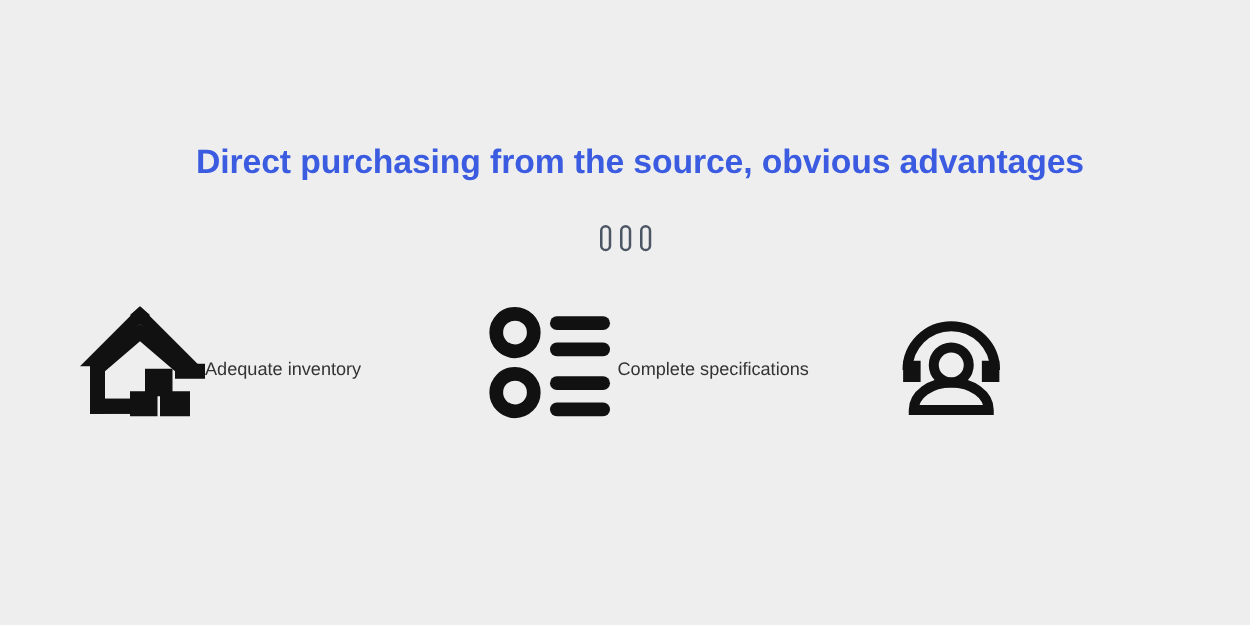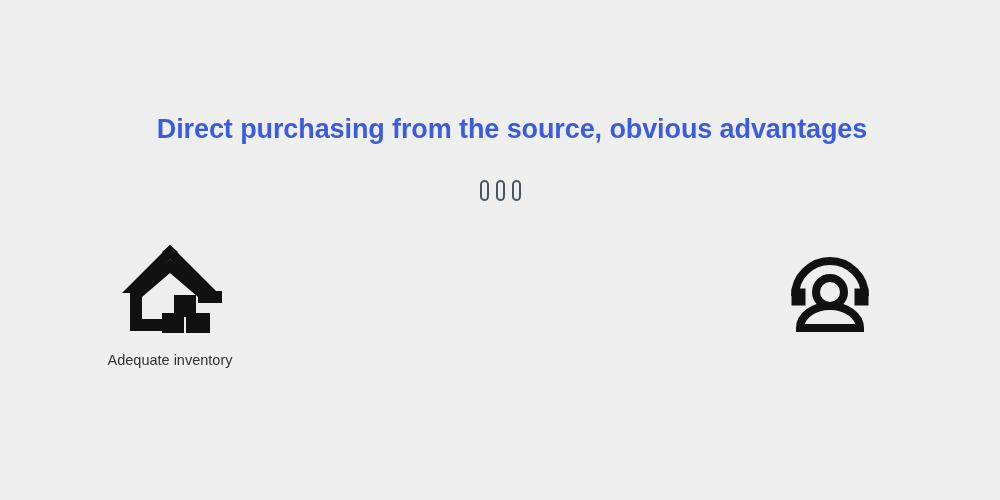--- a/index.html
+++ b/index.html
@@ -65,21 +65,21 @@
     left: 60px;
     top: 240px;
     width: 880px;
     display: flex;
     justify-content: space-between;
     align-items: flex-start;
   }
   .feature {
     width: 220px;
     display: flex;
-    flex-direction: column;
+    flex-direction: row;
     align-items: center;
   }
   .feature-icon {
     height: 100px;
     display: flex;
     align-items: center;
     justify-content: center;
   }
   .feature-icon svg {
     display: block;
@@ -142,20 +142,37 @@
           <rect x="56" y="50" width="22" height="22" fill="#111111"></rect>
 
           <rect x="44" y="68" width="22" height="20" fill="#111111"></rect>
 
           <rect x="68" y="68" width="24" height="20" fill="#111111"></rect>
         </svg>
       </div>
       <div class="feature-label">Adequate inventory</div>
     </div>
 
+    <div class="feature">
+      <div class="feature-icon">
+        <svg width="104" height="90" viewBox="0 0 104 90" aria-hidden="true">
+
+          <circle cx="22" cy="21" r="15" fill="none" stroke="#111111" stroke-width="11"></circle>
+
+          <circle cx="22" cy="69" r="15" fill="none" stroke="#111111" stroke-width="11"></circle>
+
+          <rect x="50" y="8" width="48" height="11" rx="5.5" fill="#111111"></rect>
+          <rect x="50" y="29" width="48" height="11" rx="5.5" fill="#111111"></rect>
+
+          <rect x="50" y="56" width="48" height="11" rx="5.5" fill="#111111"></rect>
+          <rect x="50" y="77" width="48" height="11" rx="5.5" fill="#111111"></rect>
+        </svg>
+      </div>
+      <div class="feature-label">Complete specifications</div>
+    </div>
 
 
     <div class="feature">
       <div class="feature-icon">
         <svg width="82" height="84" viewBox="0 0 82 84" aria-hidden="true">
 
           <path fill="none" stroke="#111111" stroke-width="8" d="M6 48 A35 35 0 0 1 76 48"></path>
 
           <path fill="none" stroke="#111111" stroke-width="7" d="M6 44 v10 h7 v-10 z"></path>
 

